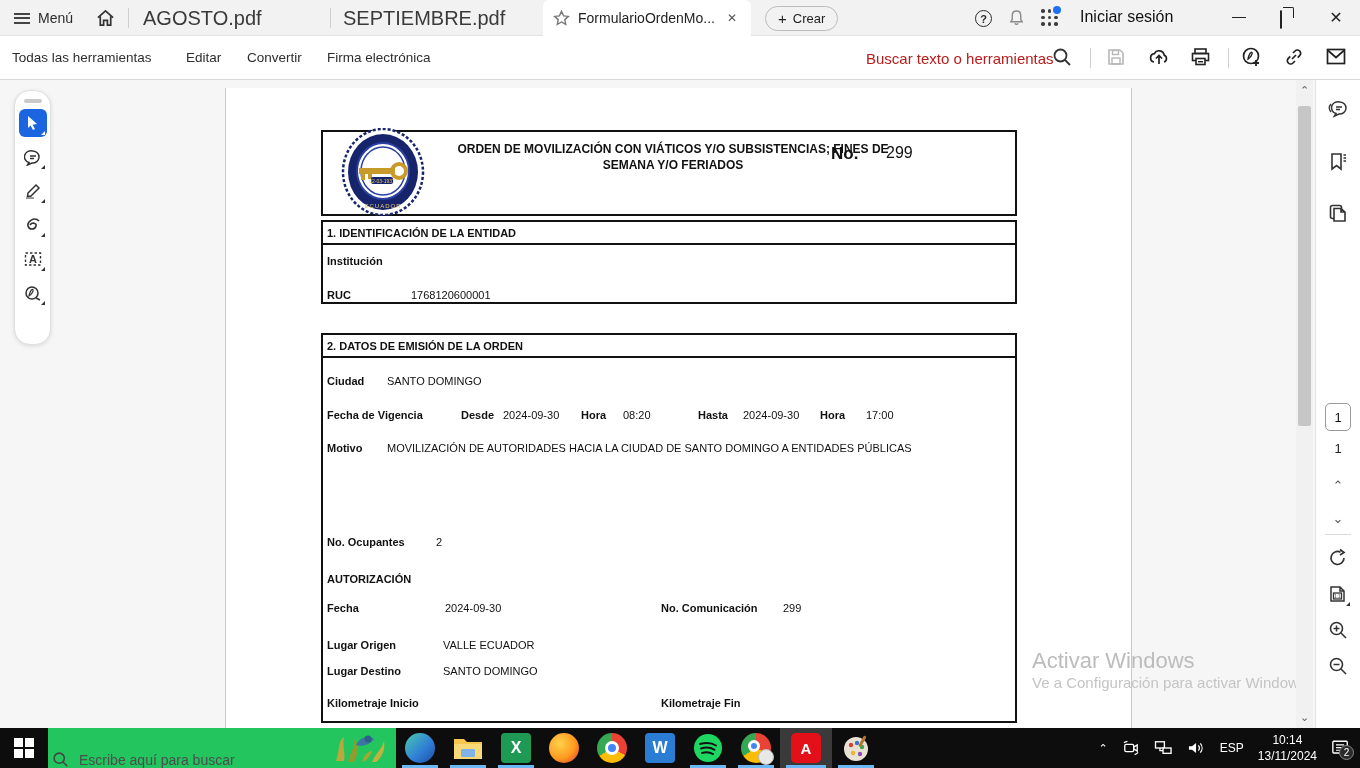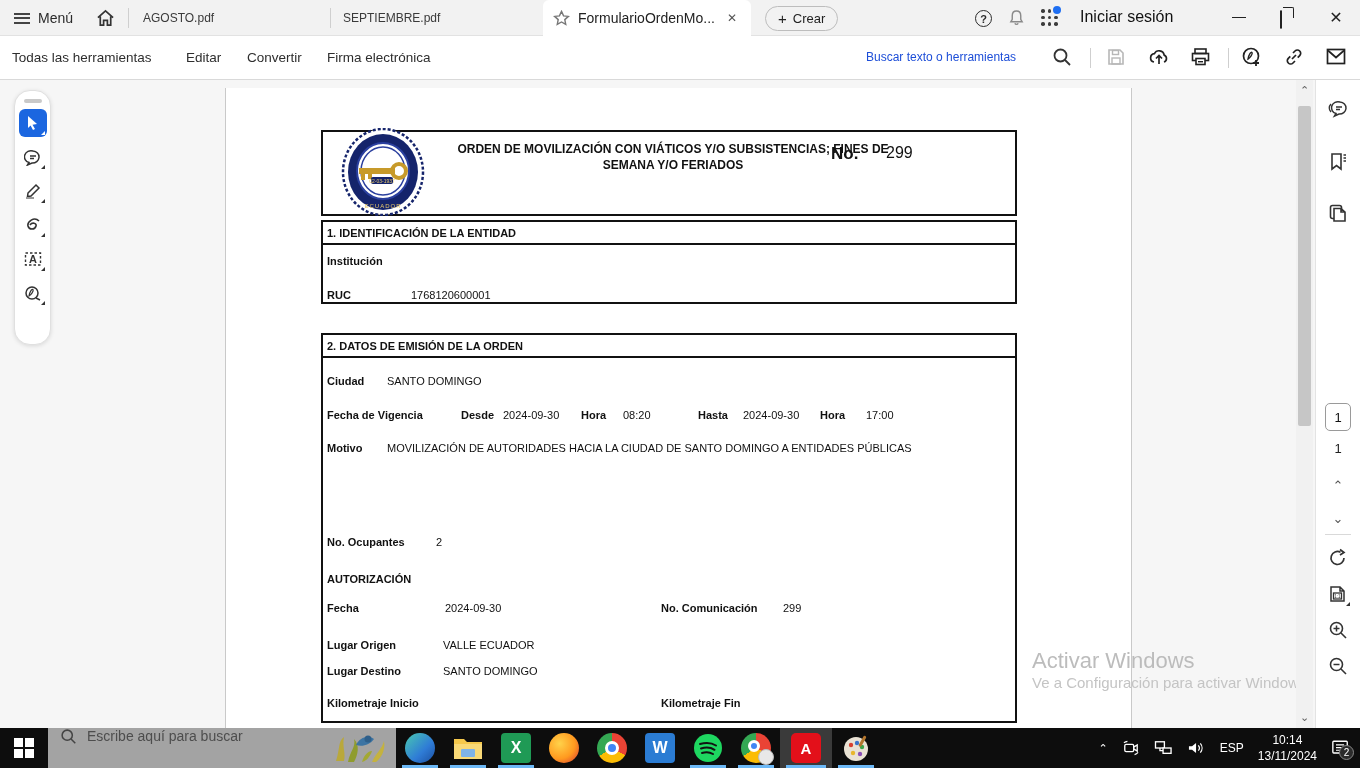--- a/index.html
+++ b/index.html
@@ -5,36 +5,36 @@
   * { margin:0; padding:0; box-sizing:border-box; }
   html,body { width:1360px; height:768px; overflow:hidden; }
   body { font-family:"Liberation Sans", sans-serif; background:#fff; position:relative; }
   .abs { position:absolute; }
 
   
   #tabbar { left:0; top:0; width:1360px; height:36px; background:#f2f2f2; border-bottom:1px solid #e2e2e2; z-index:30; }
   .tb-item { display:flex; align-items:center; gap:8px; color:#2b2b2b; font-size:14px; height:36px; }
   .hamburger span { display:block; width:16px; height:2px; background:#444; margin:2.5px 0; }
   .vdiv { width:1px; height:20px; background:#cfcfcf; }
-  .doc-tab { color:#3a3a3a; font-size:12px; }
+  .doc-tab { color:#3a3a3a; font-size:20px; }
   .active-tab { background:#fff; border-radius:6px 6px 0 0; height:36px; display:flex; align-items:center; gap:8px; padding:0 10px; }
   .crear-btn { display:inline-flex; align-items:center; gap:6px; border:1px solid #bdbdbd; border-radius:14px; padding:3px 12px; font-size:13px; color:#222; background:#f2f2f2; }
   .help-circle { width:17px; height:17px; border:1.6px solid #2b2b2b; border-radius:50%; display:flex; align-items:center; justify-content:center; font-size:11px; font-weight:bold; color:#2b2b2b; }
   .grid9 { position:relative; width:18px; height:18px; display:grid; grid-template-columns:repeat(3,1fr); gap:2px; }
   .grid9 i { width:3.5px; height:3.5px; background:#3c3c3c; border-radius:50%; }
   .grid9 .bluedot { position:absolute; right:-2px; top:-3px; width:8px; height:8px; background:#1f6ff2; border-radius:50%; }
   .signin { font-size:16px; color:#111; }
   .winbtn { font-size:14px; color:#222; width:30px; text-align:center; }
   .restore-sq { position:relative; width:11px; height:11px; border:1.4px solid #222; border-radius:2px; }
   .restore-sq::before { content:""; position:absolute; left:2px; top:-4px; width:10px; height:10px; border-top:1.4px solid #222; border-right:1.4px solid #222; border-radius:0 2px 0 0; }
 
   
   #toolbar { left:0; top:36px; width:1360px; height:44px; background:#fff; border-bottom:1px solid #d9d9d9; z-index:30; }
   .tool-link { font-size:13.5px; color:#2e2e2e; }
-  .search-lbl { font-size:12px; color:#1d4ed8; }
+  .search-lbl { font-size:15px; color:#b91c1c; }
   svg.icn { display:block; }
 
   
   #docarea { left:0; top:80px; width:1315px; height:648px; background:#f6f6f6; overflow:hidden; }
   #page { position:absolute; left:225px; top:8px; width:907px; height:660px; background:#fff; border:1px solid #c9c9c9; border-top:none; }
 
   
   #palette { left:14px; top:90px; width:37px; height:255px; background:#fff; border:1px solid #e0e0e0; border-radius:16px; box-shadow:0 1px 4px rgba(0,0,0,.12); z-index:20; }
   .pal-handle { width:18px; height:4px; border-radius:2px; background:#c9c9c9; margin:8px auto 6px auto; }
   .pal-btn { position:relative; width:28px; height:28px; margin:6px auto; border-radius:6px; display:flex; align-items:center; justify-content:center; }
@@ -67,21 +67,21 @@
   #watermark { left:1032px; top:648px; z-index:5; color:#bcbcbc; }
   #wm1 { font-size:22px; }
   #wm2 { font-size:15px; color:#c4c4c4; }
 
   
   #taskbar { left:0; top:728px; width:1360px; height:40px; background:#0d0d0d; z-index:40; display:flex; align-items:stretch; }
   .tb-slot { width:48px; display:flex; align-items:center; justify-content:center; position:relative; }
   .runline { position:absolute; bottom:0; left:6px; right:6px; height:3px; background:#6cb8f6; }
   .startgrid { display:grid; grid-template-columns:9px 9px; gap:2px; }
   .startgrid i { width:9px; height:9px; background:#fff; }
-  #searchbox { width:348px; background:#a3a3a3; display:flex; align-items:flex-start; gap:10px; padding-left:12px; position:relative; }
+  #searchbox { width:348px; background:#22c55e; display:flex; align-items:flex-end; gap:10px; padding-left:4px; position:relative; }
   #searchbox .ph { color:#4d4d4d; font-size:14px; }
   .deco-plant { position:absolute; right:6px; top:3px; width:62px; height:34px; }
   .appicon { width:30px; height:30px; border-radius:6px; display:flex; align-items:center; justify-content:center; font-weight:bold; color:#fff; }
   .circle { border-radius:50%; }
   .tray { display:flex; align-items:center; color:#fff; }
   .tray-txt { font-size:12px; color:#fff; text-align:center; line-height:1.35; }
   .badge { position:absolute; right:-4px; bottom:-3px; width:15px; height:15px; border-radius:50%; background:#2b2b2b; border:1px solid #888; color:#fff; font-size:10px; display:flex; align-items:center; justify-content:center; }
 </style>
 </head>
 <body>

